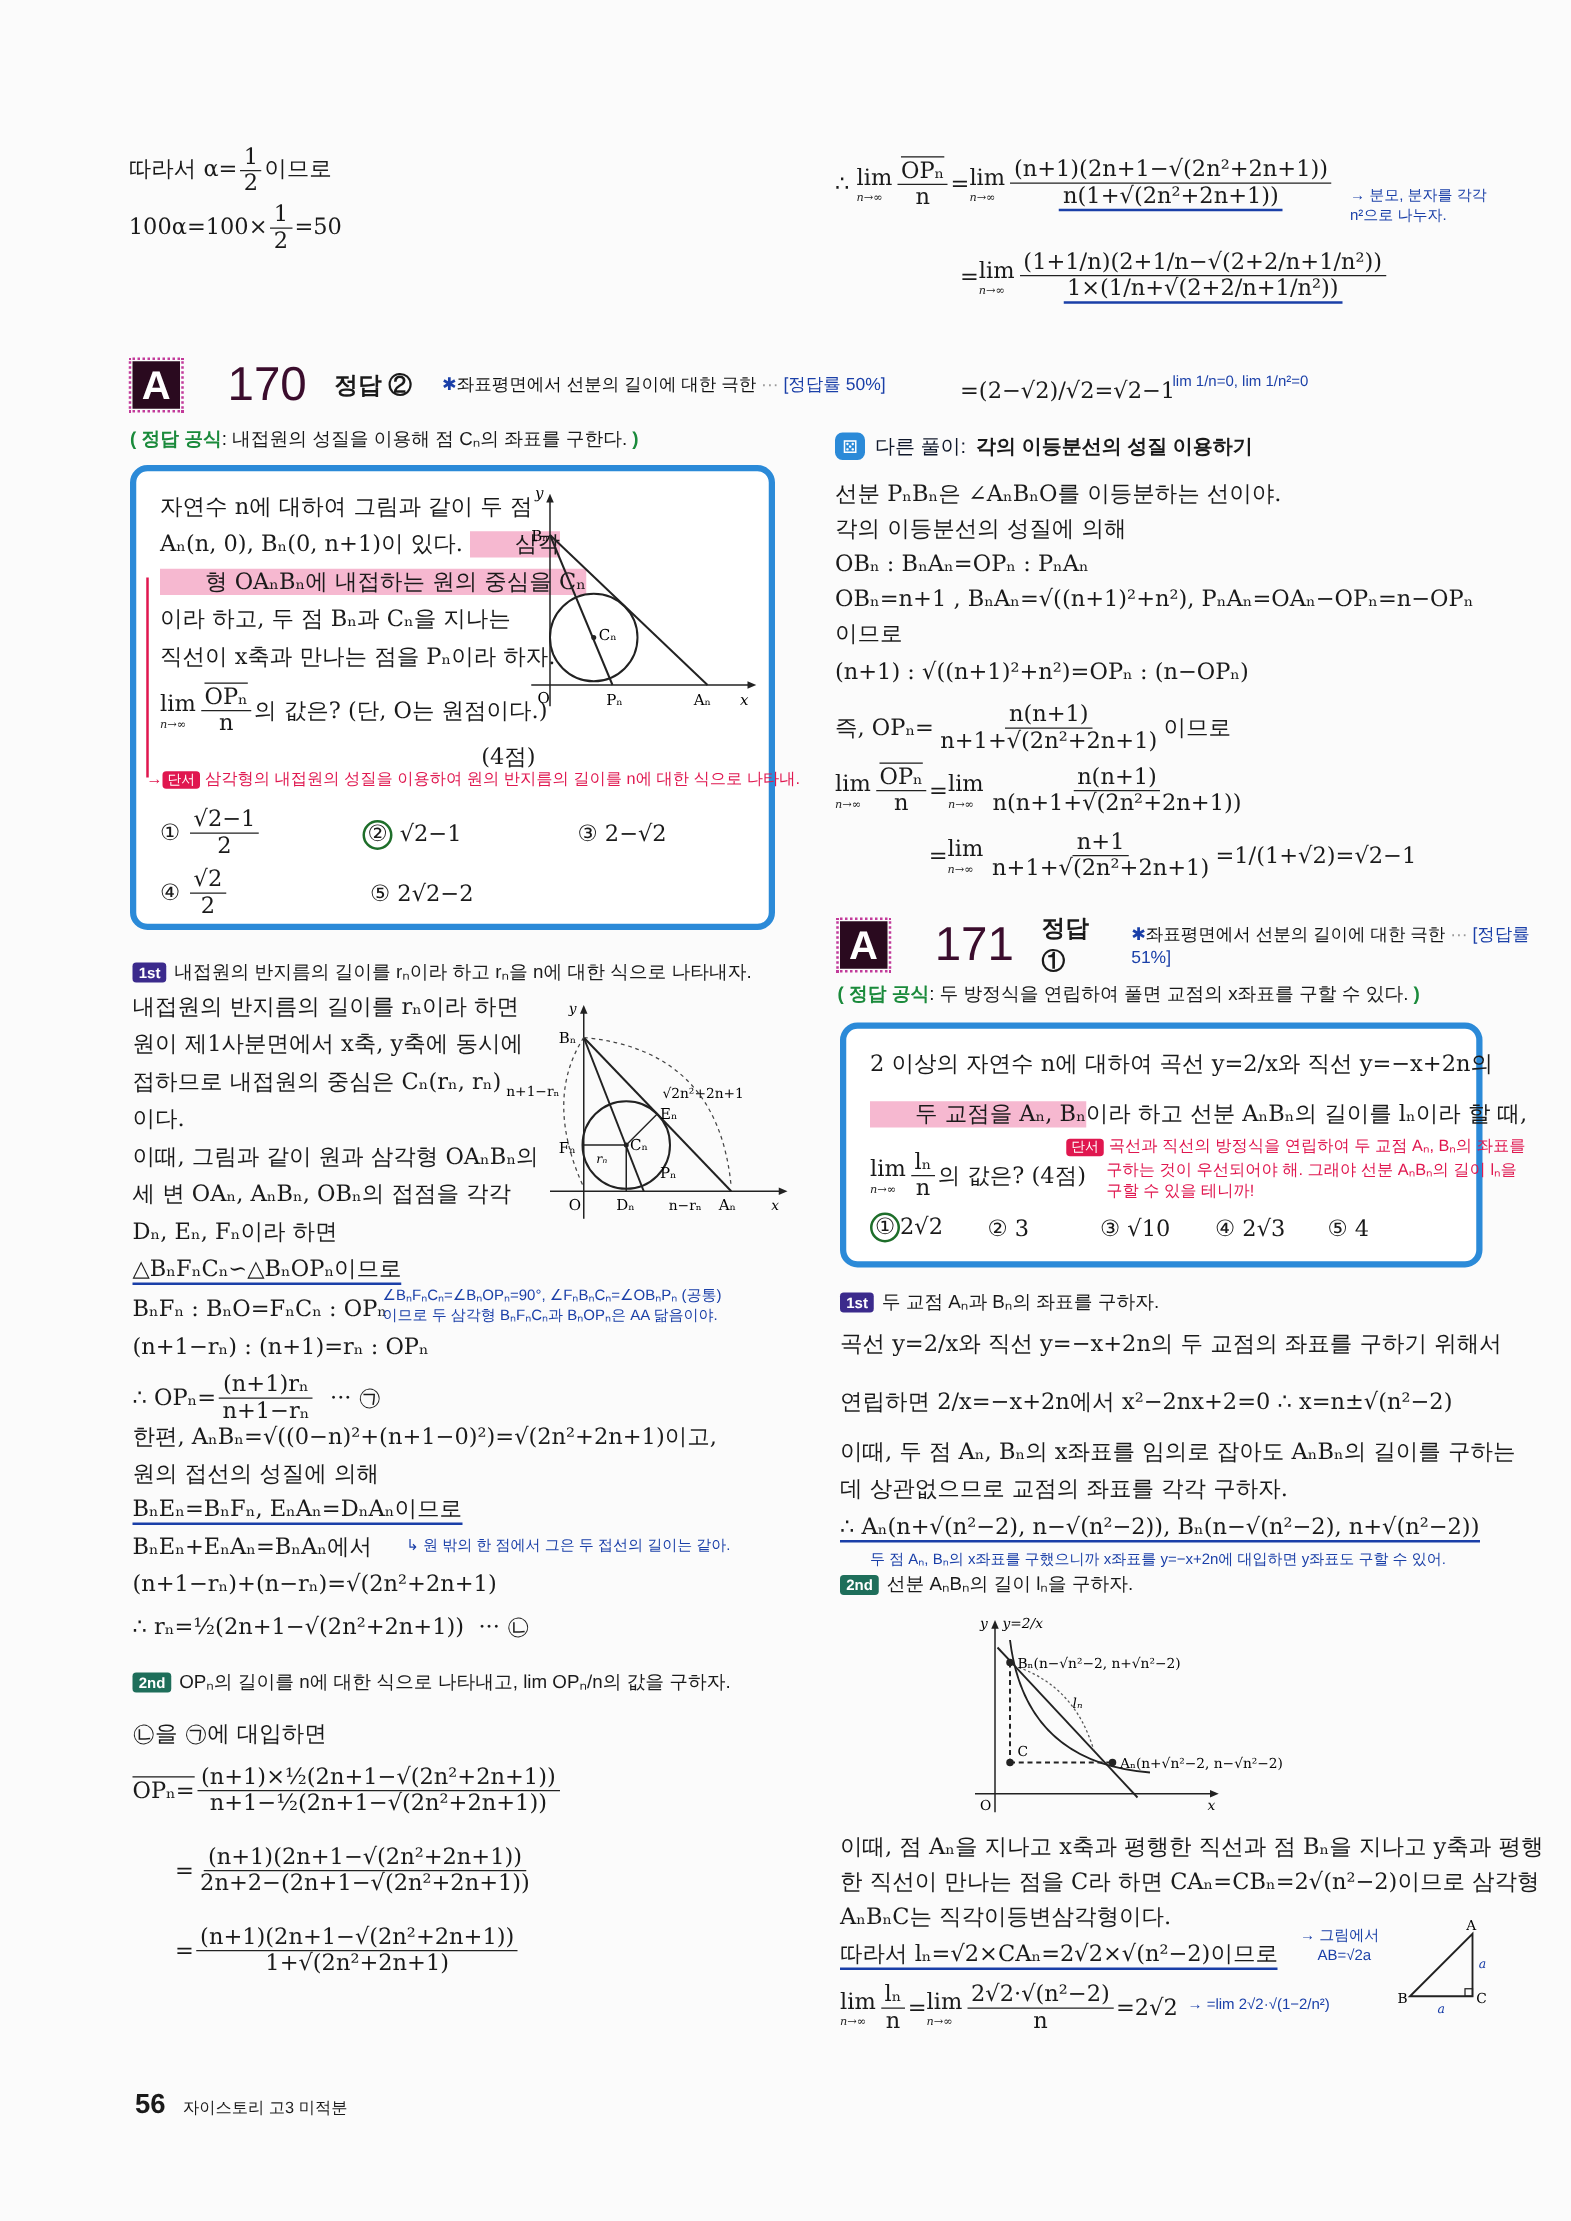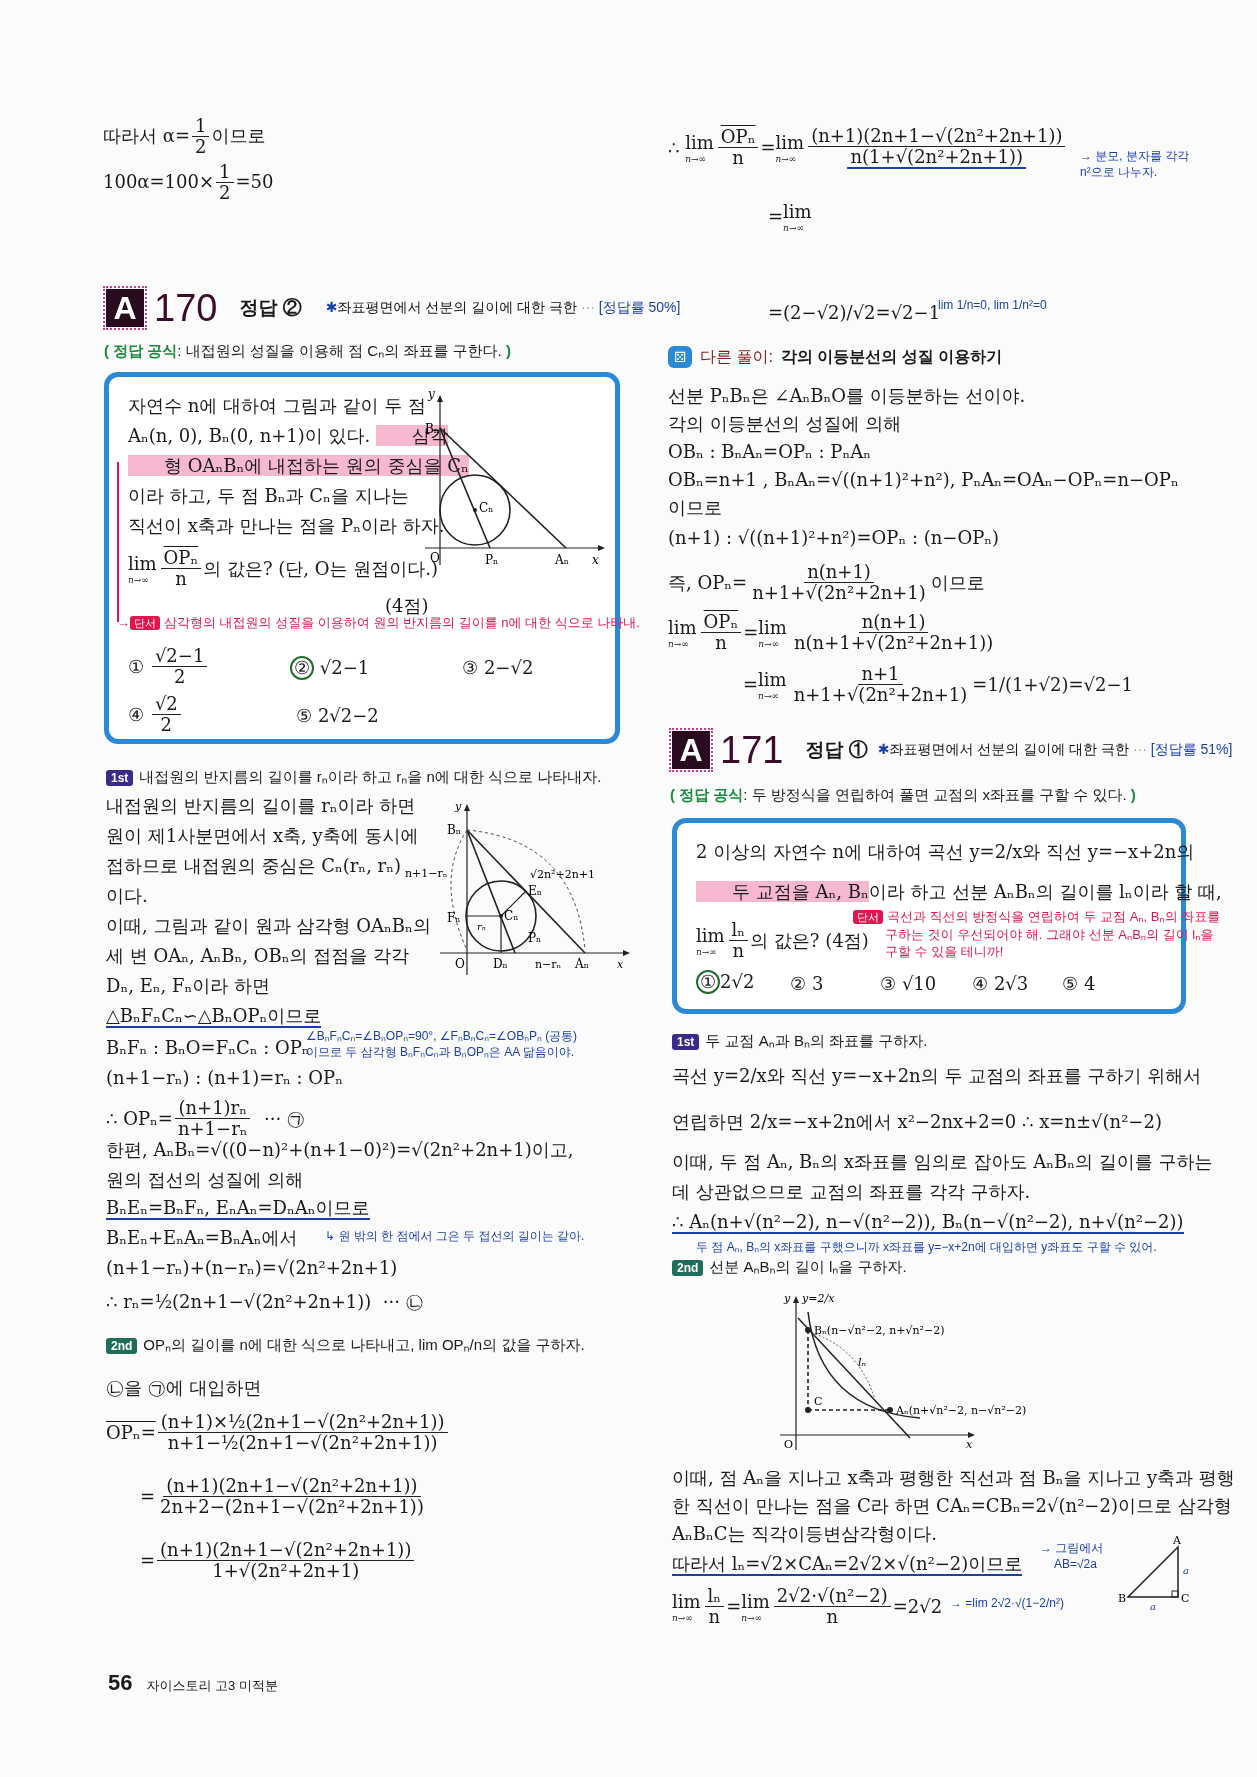--- a/index.html
+++ b/index.html
@@ -10,39 +10,39 @@
   .ol { text-decoration: overline; }
 
   .frac { display: inline-flex; flex-direction: column; align-items: center; vertical-align: middle; margin: 0 2px; }
   .frac > .num { border-bottom: 1px solid #222; padding: 0 3px; line-height: 20px; }
   .frac > .den { padding: 0 3px; line-height: 20px; }
   .lim { display: inline-flex; flex-direction: column; align-items: flex-start; vertical-align: middle; margin-right: 2px; }
   .lim .lb { font-size: 9px; line-height: 9px; font-style: italic; }
 
   
   .a-badge { width: 38px; height: 38px; background: #2a0a1f; color: #fff; font-family: "Liberation Sans", sans-serif; font-weight: bold; font-size: 32px; text-align: center; line-height: 38px; outline: 2px dotted #c23a9a; outline-offset: 1px; }
-  .a-num { font-family: "Liberation Sans", sans-serif; font-size: 38px; color: #3b0d2d; line-height: 40px; }
+  .a-num { font-family: "Liberation Sans", sans-serif; font-size: 38px; color: #3b0d2d; line-height: 40px; margin-left: 28px; }
   .a-jd { font-family: "Liberation Sans", sans-serif; font-weight: bold; font-size: 19px; }
   .a-topic { font-family: "Liberation Sans", sans-serif; font-size: 14px; color: #111; }
   .a-topic .star { color: #1a3fa8; }
   .a-rate { color: #1a3fa8; font-family: "Liberation Sans", sans-serif; font-size: 14px; }
   .formula { font-family: "Liberation Sans", sans-serif; font-size: 15px; }
   .formula .g { color: #1a8a3b; font-weight: bold; }
 
   .qbox { border: 5px solid #2b8ad8; border-radius: 14px; background: #fff; }
   .hl { background: #f6b8d0; padding-left: 36px; }
   .hint { font-family: "Liberation Sans", sans-serif; font-size: 13px; color: #e0174f; }
   .hint-tag { background: #e0174f; color: #fff; font-size: 11px; padding: 1px 4px; border-radius: 3px; margin-right: 4px; }
   .step-tag { display: inline-block; font-family: "Liberation Sans", sans-serif; font-size: 12px; font-weight: bold; color: #fff; padding: 1px 5px; border-radius: 3px; margin-right: 6px; }
   .step1 { background: #3b2a8c; }
   .step2 { background: #1e6e5a; }
   .step-text { font-family: "Liberation Sans", sans-serif; font-size: 15px; }
   .note { font-family: "Liberation Sans", sans-serif; font-size: 12px; color: #1a3fa8; white-space: nowrap; }
   .alt-title { font-family: "Liberation Sans", sans-serif; font-size: 16px; }
-  .alt-title .b { color: #7f1d1d; text-align: right; }
+  .alt-title .b { color: #0f172a; text-align: right; }
   .alt-title .k { font-weight: bold; }
   .circle-ans { display: inline-block; border: 2px solid #1e6e2a; border-radius: 50%; width: 24px; height: 24px; text-align: center; line-height: 20px; }
   .footer-num { font-family: "Liberation Sans", sans-serif; font-weight: bold; font-size: 22px; }
   .footer-title { font-family: "Liberation Sans", sans-serif; font-size: 13px; }
   .uline { border-bottom: 2px solid #1a3fa8; }
 </style>
 </head>
 <body>
 
 <div class="line" style="left:103px;top:116px;">
@@ -225,20 +225,24 @@
     </span>
 </div>
 <div class="abs note" style="left:1080px;top:148px;line-height:16px;white-space:normal;width:110px;">→ <span>분모, 분자를 각각 n²으로 나누자.</span></div>
 
 <div class="line" style="left:768px;top:200px;display:flex;align-items:center;">
   <span>=</span>
     <span class="lim">
       <span>lim</span>
       <span class="lb">n→∞</span>
     </span>
+    <span class="frac">
+      <span class="num">(1+1/n)(2+1/n−√(2+2/n+1/n²))</span>
+      <span class="den uline">1×(1/n+√(2+2/n+1/n²))</span>
+    </span>
 </div>
 <div class="line" style="left:768px;top:301px;">=(2−√2)/√2=√2−1</div>
 <div class="abs note" style="left:938px;top:298px;">lim 1/n=0, lim 1/n²=0</div>
 
 <div class="abs alt-title" style="left:668px;top:346px;display:flex;align-items:center;gap:8px;">
   <span style="display:inline-block;width:24px;height:22px;background:#2b8ad8;border-radius:6px;color:#fff;text-align:center;font-size:14px;line-height:22px;">⚄</span>
   <span class="b">다른 풀이:</span>
   <span class="k">각의 이등분선의 성질 이용하기</span>
 </div>
 <div class="line" style="left:668px;top:384px;">선분 PₙBₙ은 ∠AₙBₙO를 이등분하는 선이야.</div>

